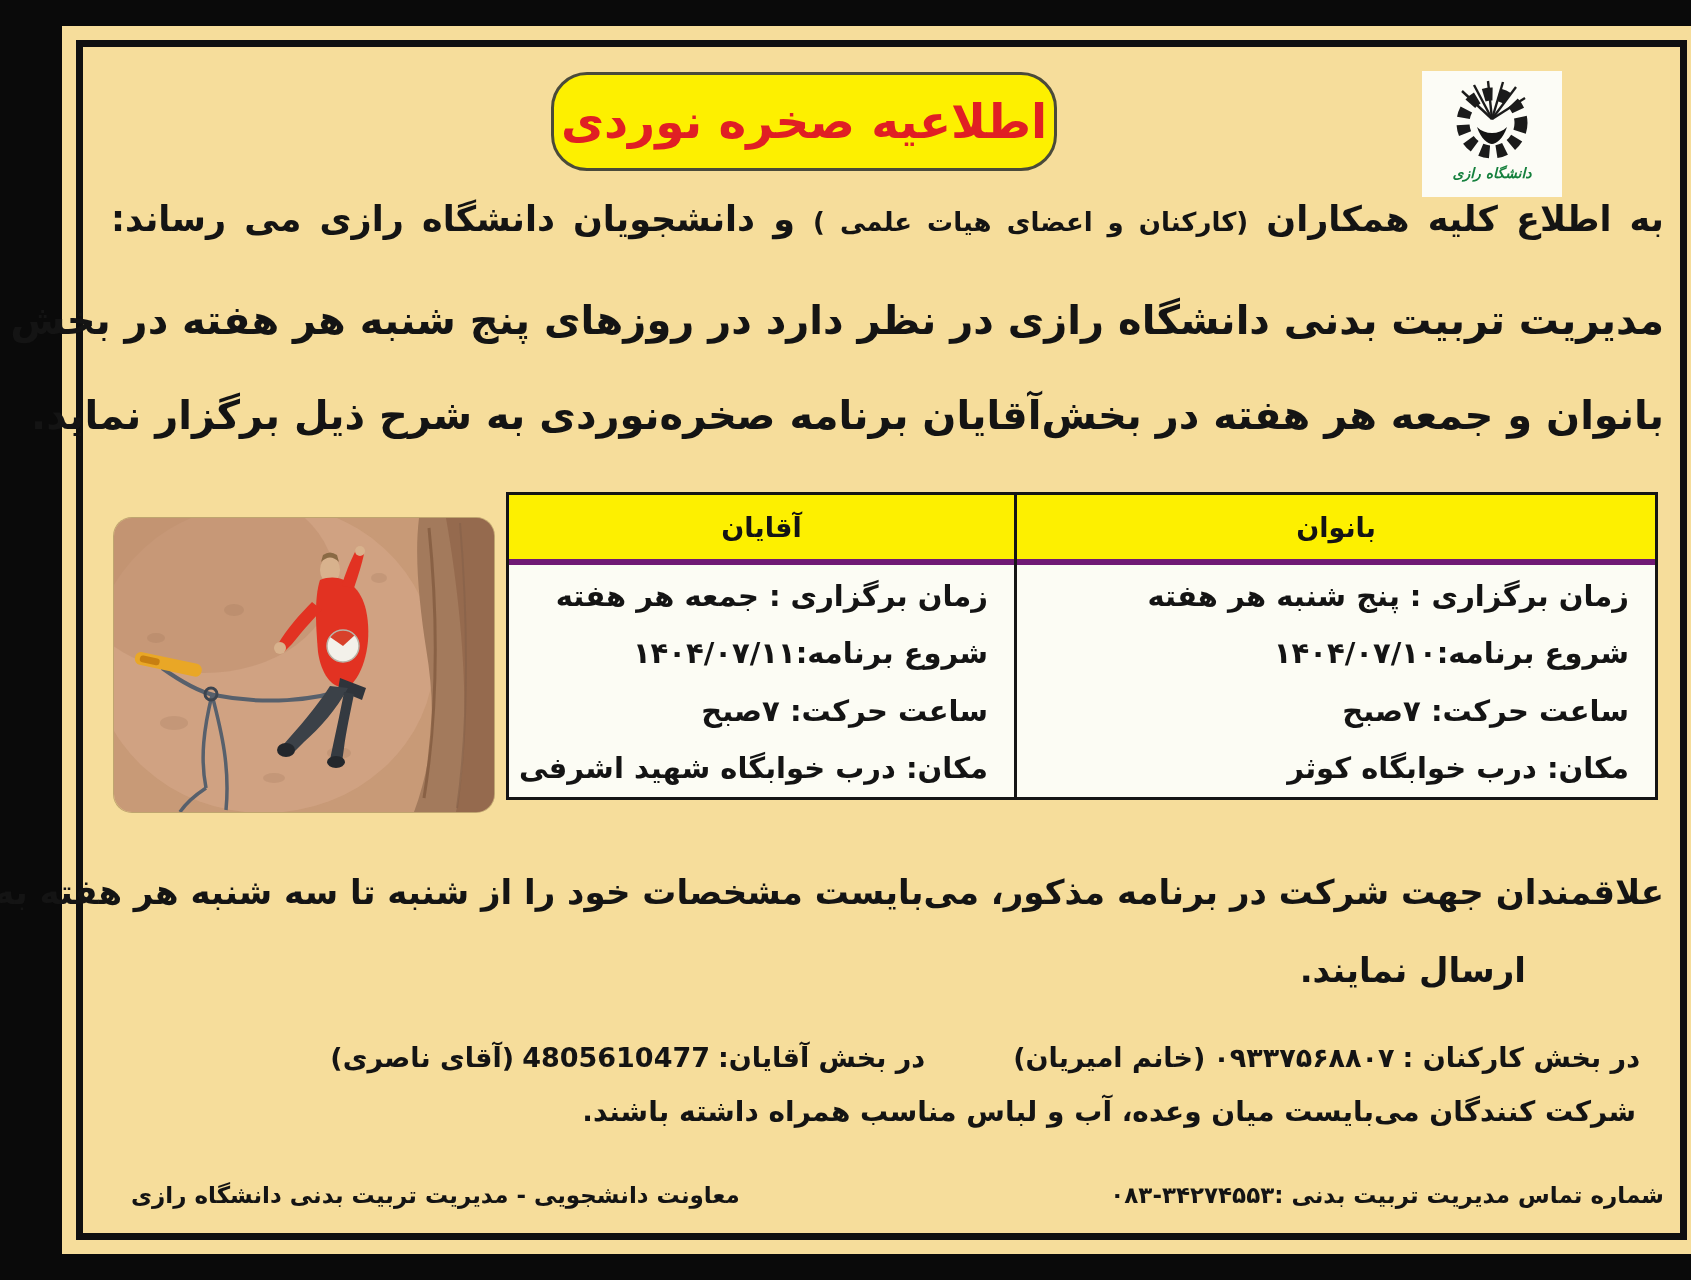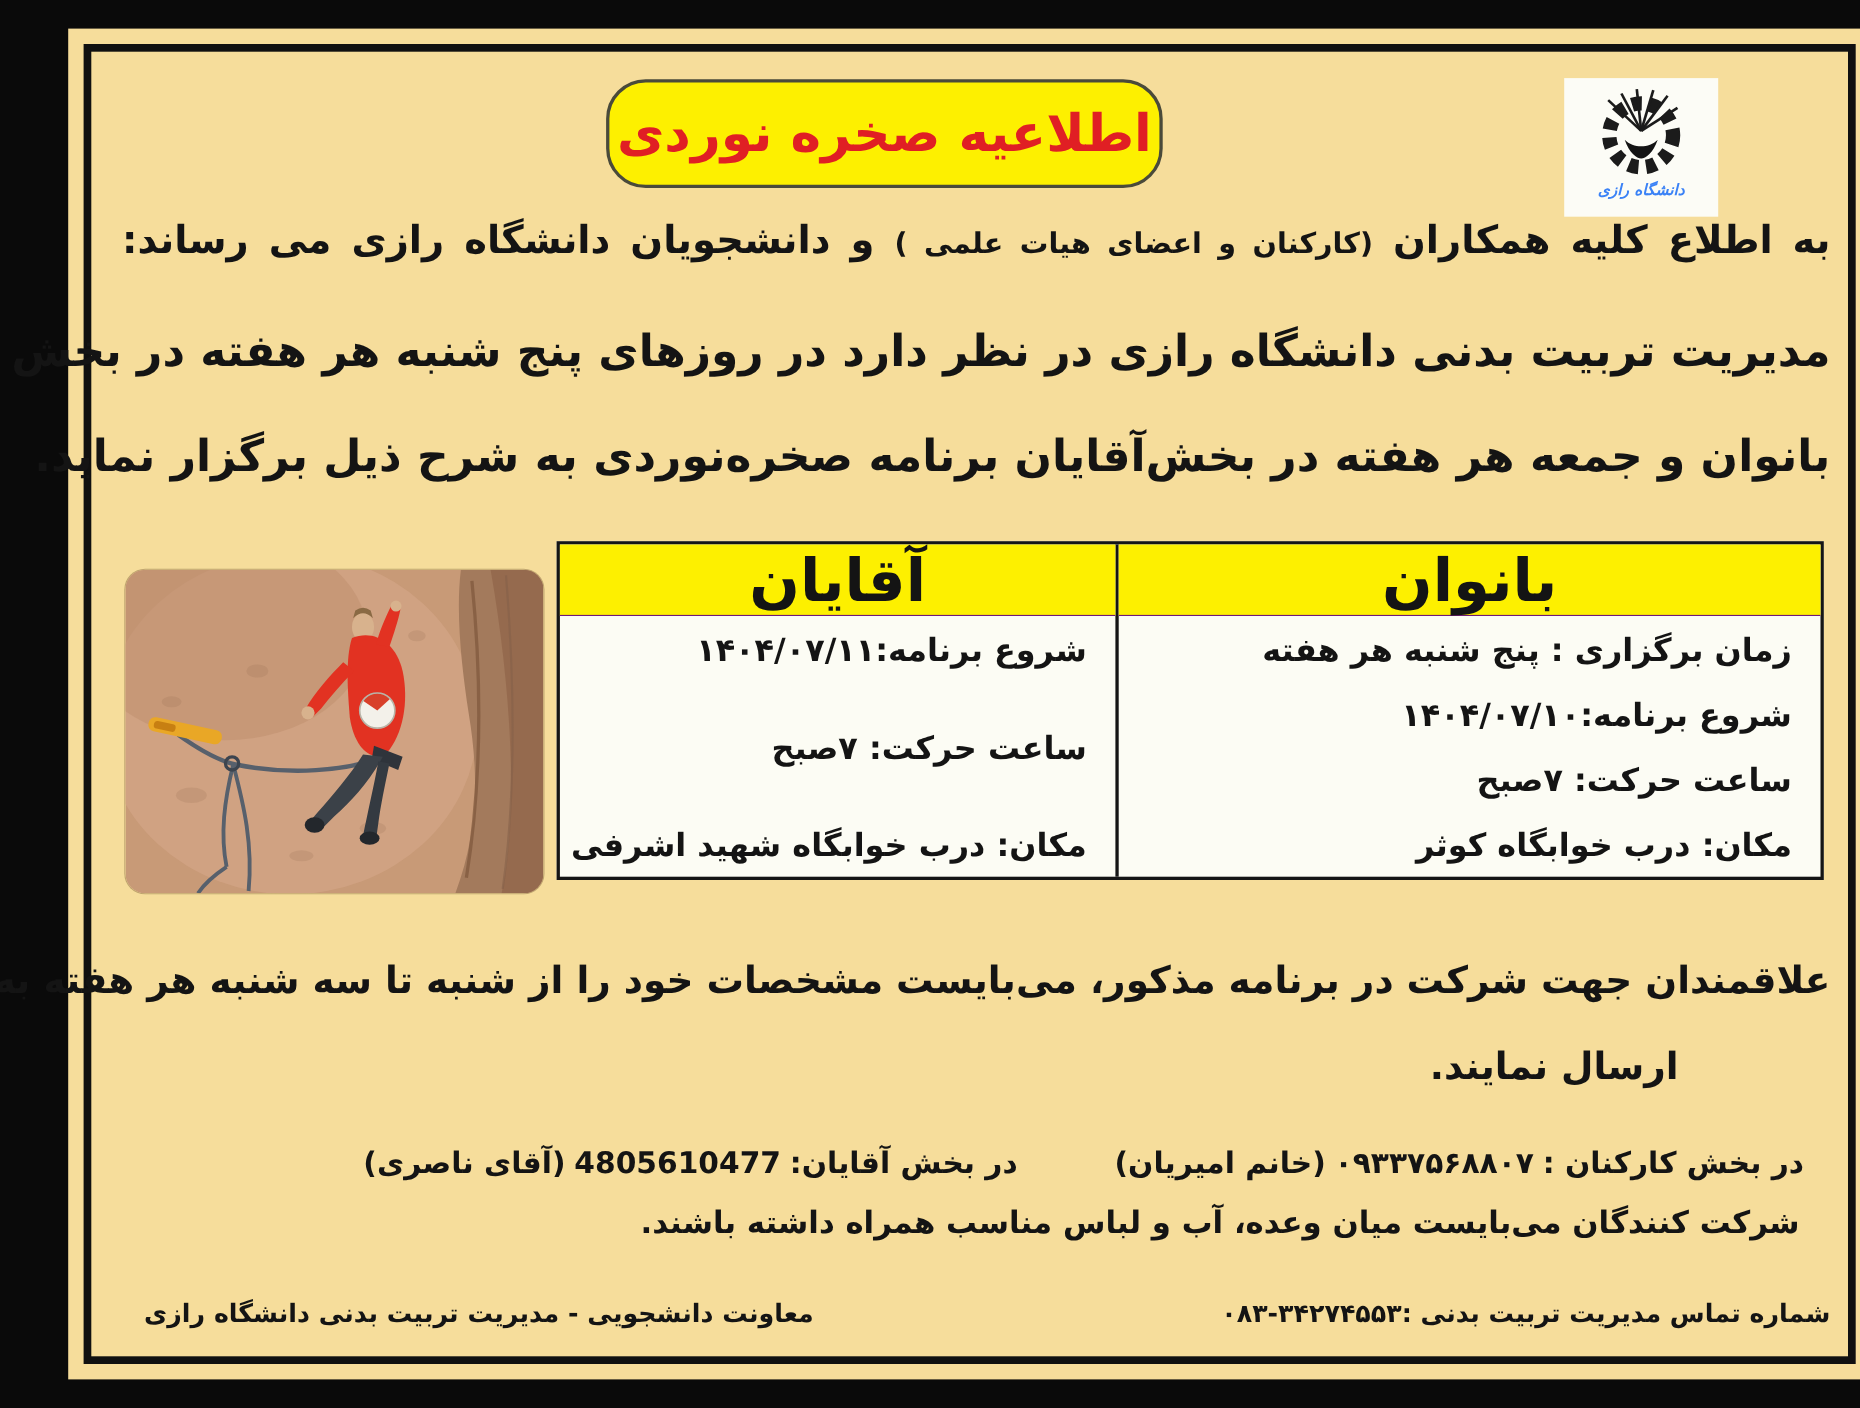--- a/index.html
+++ b/index.html
@@ -12,43 +12,43 @@
 
   
   .title-box{position:absolute;left:468px;top:25px;width:500px;height:93px;
              background:#fdf000;border:3px solid #4a4a3a;border-radius:36px;
              display:flex;align-items:center;justify-content:center;}
   .title-box span{font-size:47px;color:#e01f24;letter-spacing:1px;}
 
   
   .logo{position:absolute;left:1339px;top:24px;width:140px;height:126px;background:#fcfcf6;
         display:flex;flex-direction:column;align-items:center;justify-content:flex-start;padding-top:2px;box-sizing:border-box;}
-  .logo-caption{font-size:14px;color:#3b82f6;font-style:italic;margin-top:-4px;}
+  .logo-caption{font-size:14px;color:#15803d;font-style:italic;margin-top:-4px;}
 
   
   .line{position:absolute;left:28px;right:16px;white-space:nowrap;}
   .stretch{text-align:justify;text-align-last:justify;}
   .intro{top:152px;font-size:35px;}
   .intro .mid{font-size:26px;}
   .body1{top:250px;font-size:40px;}
   .body2{top:345px;font-size:40px;}
 
   
   .photo{position:absolute;left:31px;top:471px;width:380px;height:294px;border-radius:18px;
          overflow:hidden;box-shadow:0 0 0 1px rgba(90,60,30,.35);}
   .photo svg{display:block;width:100%;height:100%;}
 
   
   .s-table{position:absolute;left:423px;top:445px;width:1152px;height:308px;
            border:3px solid #151515;background:#fcfcf4;display:flex;box-sizing:border-box;}
   .col{display:flex;flex-direction:column;box-sizing:border-box;}
   .col-women{width:708px;border-inline-end:3px solid #151515;}
   .col-men{flex:1;}
-  .th{height:64px;background:#fdf000;border-bottom:1px solid #701a75;
-      display:flex;align-items:center;justify-content:center;font-size:54px;}
+  .th{height:64px;background:#fdf000;border-bottom:6px solid #701a75;
+      display:flex;align-items:center;justify-content:center;font-size:27px;}
   .td{flex:1;padding:14px 26px 12px 10px;display:flex;flex-direction:column;
       justify-content:space-between;font-size:29px;text-align:right;}
   .trow{white-space:nowrap;}
   .trow .num{margin-inline-start:10px;}
 
   
   .reg1{top:825px;font-size:34px;}
   .reg2{position:absolute;top:903px;right:154px;font-size:34px;white-space:nowrap;}
 
   
@@ -156,20 +156,21 @@
         <div class="td">
           <div class="trow"><span>زمان برگزاری : پنج شنبه هر هفته</span></div>
           <div class="trow"><span>شروع برنامه:</span><span class="num" dir="ltr">۱۴۰۴/۰۷/۱۰</span></div>
           <div class="trow"><span>ساعت حرکت: ۷صبح</span></div>
           <div class="trow"><span>مکان: درب خوابگاه کوثر</span></div>
         </div>
       </div>
       <div class="col col-men">
         <div class="th">آقایان</div>
         <div class="td">
+          <div class="trow"><span>زمان برگزاری : جمعه هر هفته</span></div>
           <div class="trow"><span>شروع برنامه:</span><span class="num" dir="ltr">۱۴۰۴/۰۷/۱۱</span></div>
           <div class="trow"><span>ساعت حرکت: ۷صبح</span></div>
           <div class="trow"><span>مکان: درب خوابگاه شهید اشرفی</span></div>
         </div>
       </div>
     </div>
 
     <div class="line reg1 stretch">علاقمندان جهت شرکت در برنامه مذکور، می‌بایست مشخصات خود را از شنبه تا سه شنبه هر هفته به شماره های ذیل</div>
     <div class="reg2">ارسال نمایند.</div>
 

